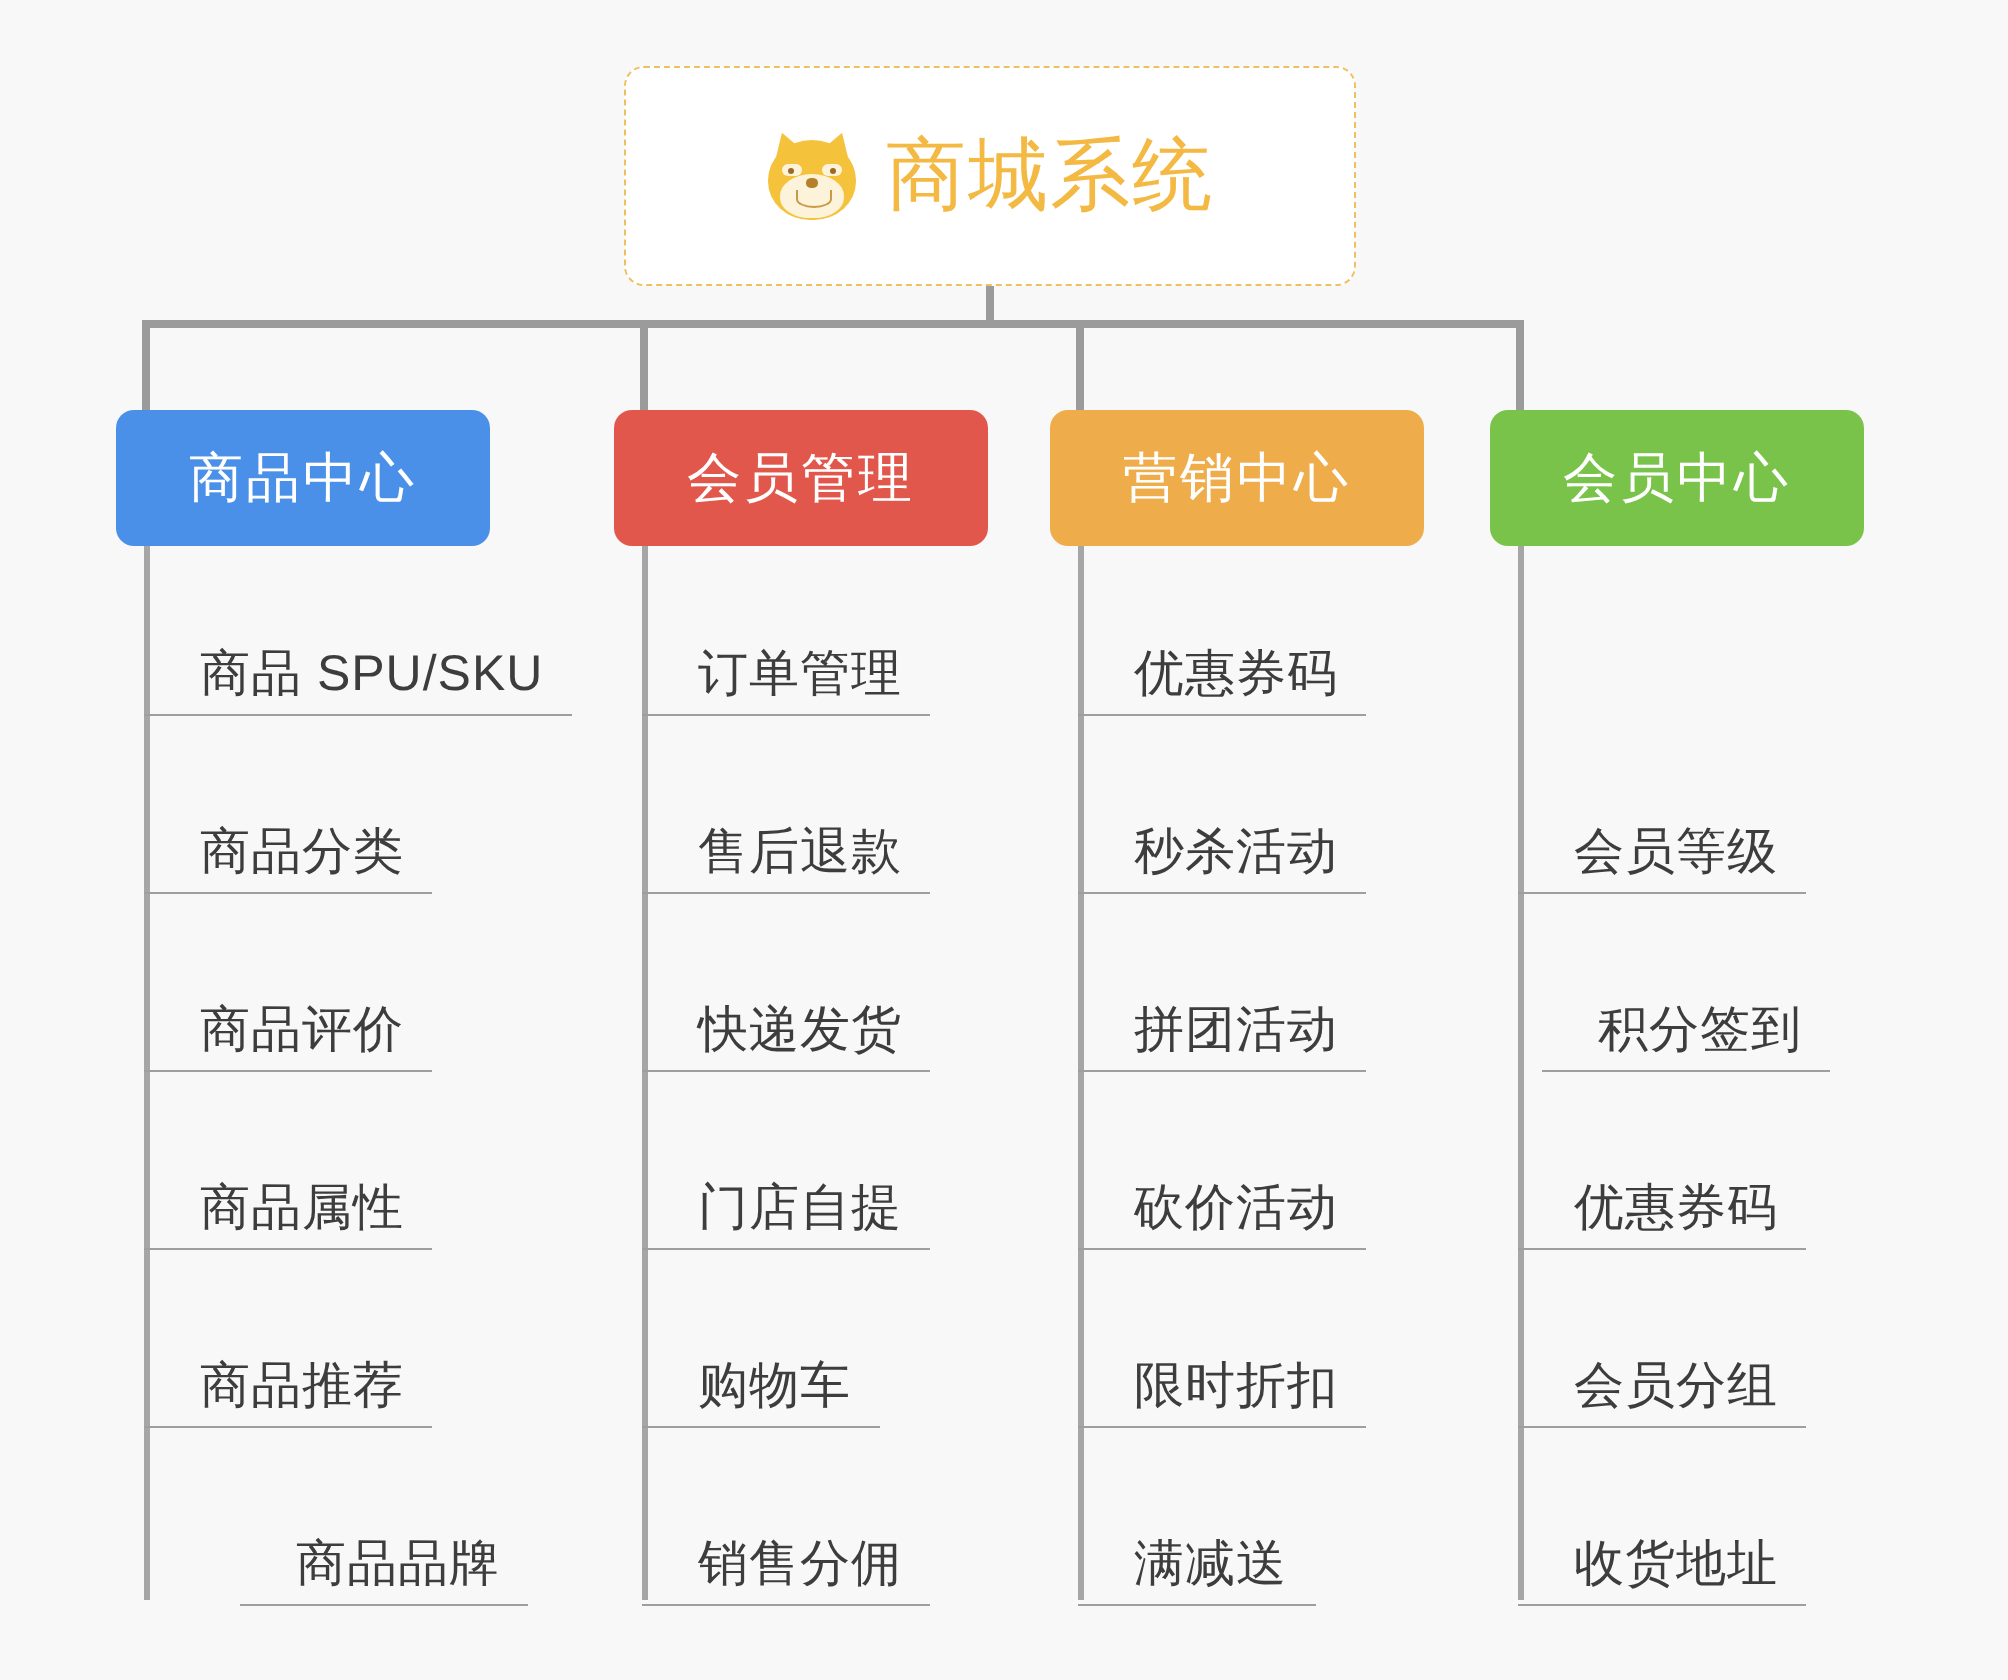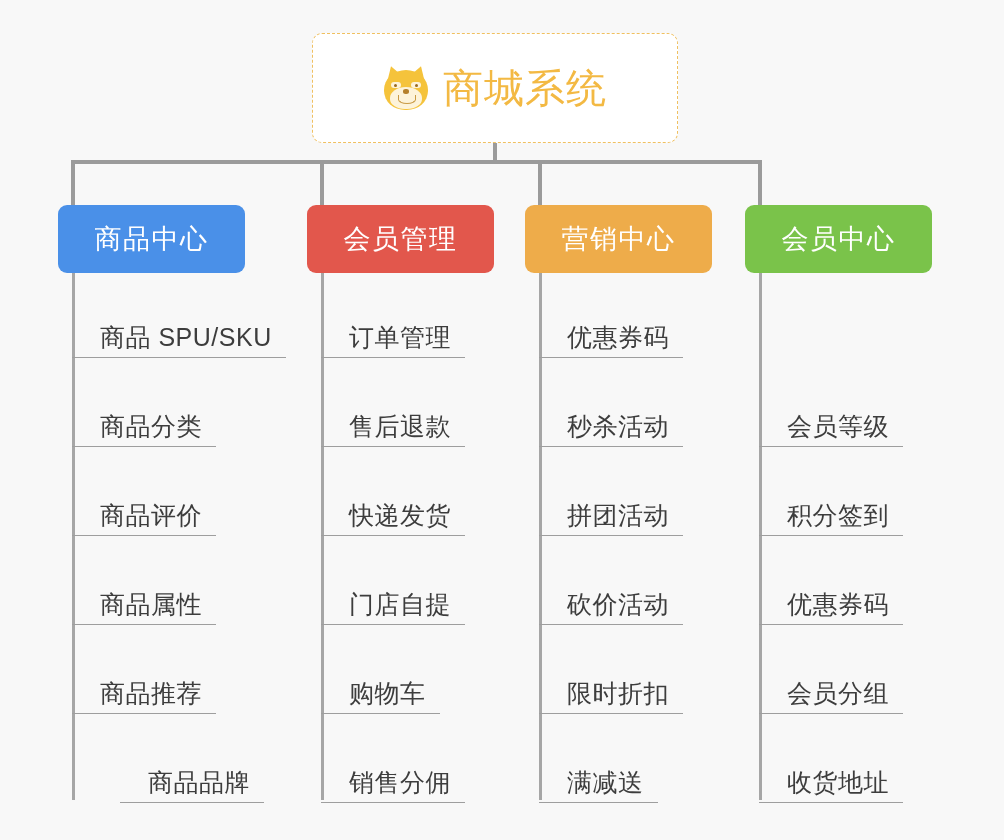--- a/index.html
+++ b/index.html
@@ -271,21 +271,21 @@
         </div>
       </div>
       <div class="column" style="left: 745px; width: 187px;">
         <div class="cat-header" style="background: rgb(122, 195, 74); width: 187px;">
           <span>会员中心</span>
         </div>
         <div class="trunk" style="height: 527px;"></div>
         <div class="leaf" style="top: 209px;">
           <div class="leaf-inner"><span class="leaf-label">会员等级</span></div>
         </div>
-        <div class="leaf" style="top: 298px;">
+        <div class="leaf" style="top: 298px; margin-left: 12px;">
           <div class="leaf-inner"><span class="leaf-label">积分签到</span></div>
         </div>
         <div class="leaf" style="top: 387px;">
           <div class="leaf-inner"><span class="leaf-label">优惠券码</span></div>
         </div>
         <div class="leaf" style="top: 476px;">
           <div class="leaf-inner"><span class="leaf-label">会员分组</span></div>
         </div>
         <div class="leaf" style="top: 565px;">
           <div class="leaf-inner"><span class="leaf-label">收货地址</span></div>

